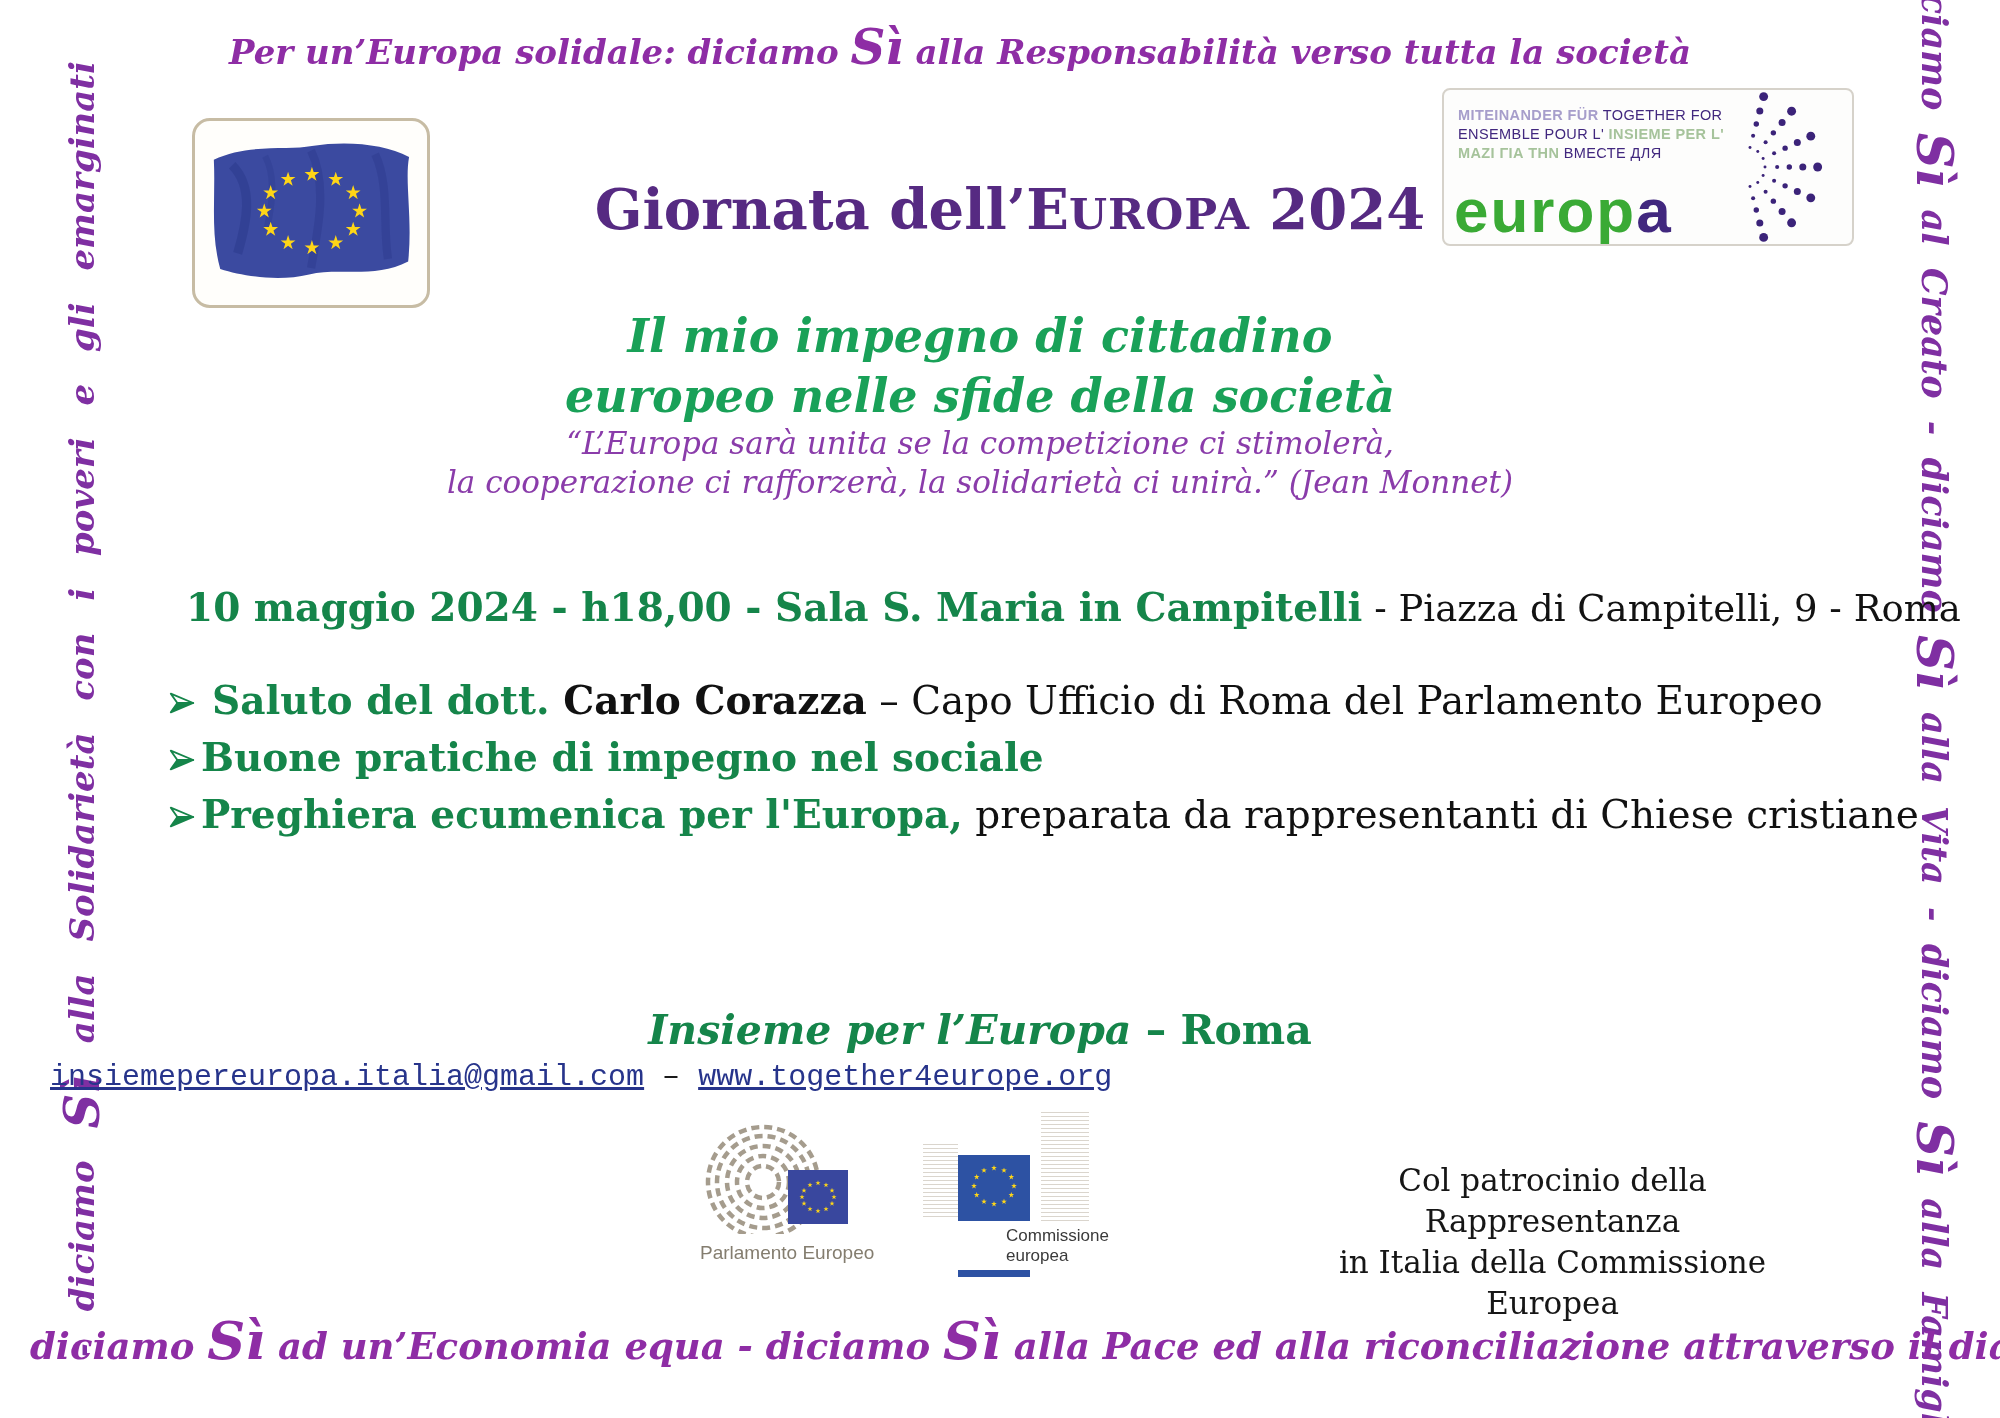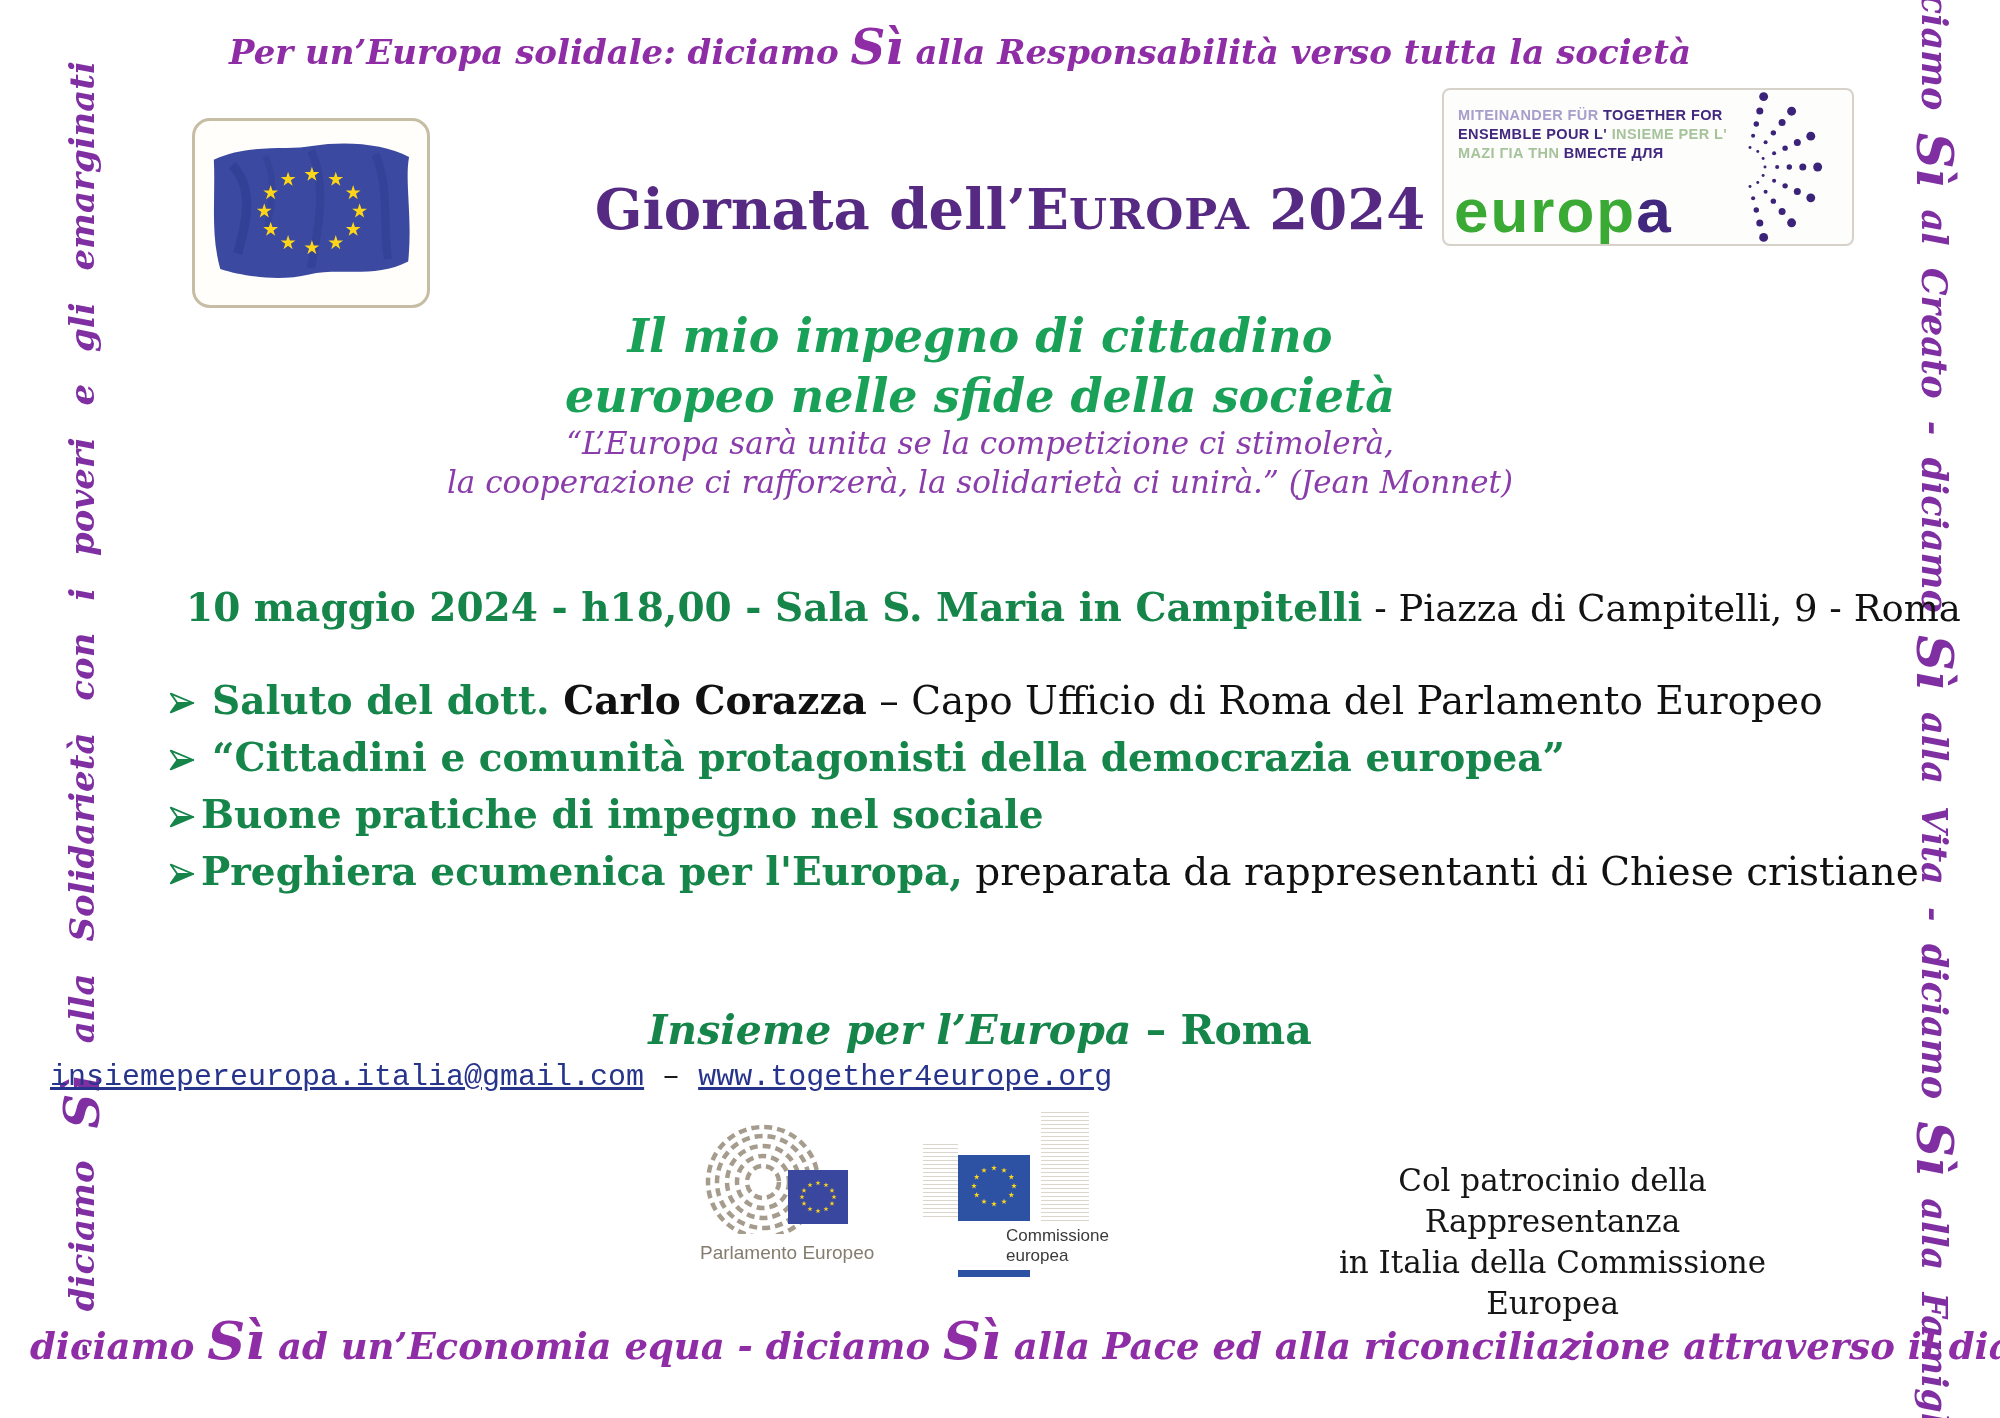--- a/index.html
+++ b/index.html
@@ -57,21 +57,21 @@
     position:absolute; left:1442px; top:88px; width:412px; height:158px;
     border:2px solid #d6d2ca; border-radius:8px; background:#fdfdfc;
     overflow:hidden;
   }
   .t4e-lines {
     position:absolute; left:14px; top:16px;
     font-family:"Liberation Sans","DejaVu Sans",sans-serif;
     font-size:14.5px; line-height:19px; letter-spacing:.4px; white-space:nowrap;
   }
   .lav { color:#a79ecb; font-weight:bold; }
-  .dkp { color:#41277e; font-weight:bold; }
+  .dkp { color:#41277e; font-weight:normal; }
   .lgr { color:#a6c39b; font-weight:bold; }
   .t4e-word {
     position:absolute; left:10px; bottom:2px;
     font-family:"Liberation Sans","DejaVu Sans",sans-serif;
     font-size:62px; font-weight:bold; letter-spacing:2px; line-height:1;
   }
   .wgreen { color:#3aaa35; }
   .waccent { color:#41277e; }
   .t4e-dots { position:absolute; right:6px; top:2px; }
   
@@ -247,25 +247,20 @@
 
   <div class="event"><span class="g">10 maggio 2024 - h18,00 - Sala S. Maria in Campitelli</span><span class="b"> - Piazza di Campitelli, 9 - Roma</span></div>
 
   <div class="agenda">
     <div class="a-item">
       <svg class="marker m-wide" width="28" height="28">
           <use href="#bullet-arrow" width="28" height="28"></use>
         </svg><span class="g">Saluto del dott. </span><span class="bb">Carlo Corazza</span><span class="r"> – Capo Ufficio di Roma del Parlamento Europeo</span>
     </div>
     <div class="a-item">
-      <svg class="marker m-wide" width="28" height="28">
-          <use href="#bullet-arrow" width="28" height="28"></use>
-        </svg><span class="g">“Cittadini e comunità protagonisti della democrazia europea”</span>
-    </div>
-    <div class="a-item">
       <svg class="marker m-tight" width="28" height="28">
           <use href="#bullet-arrow" width="28" height="28"></use>
         </svg><span class="g">Buone pratiche di impegno nel sociale</span>
     </div>
     <div class="a-item">
       <svg class="marker m-tight" width="28" height="28">
           <use href="#bullet-arrow" width="28" height="28"></use>
         </svg><span class="g">Preghiera ecumenica per l'Europa,</span><span class="r"> preparata da rappresentanti di Chiese cristiane</span>
     </div>
   </div>

